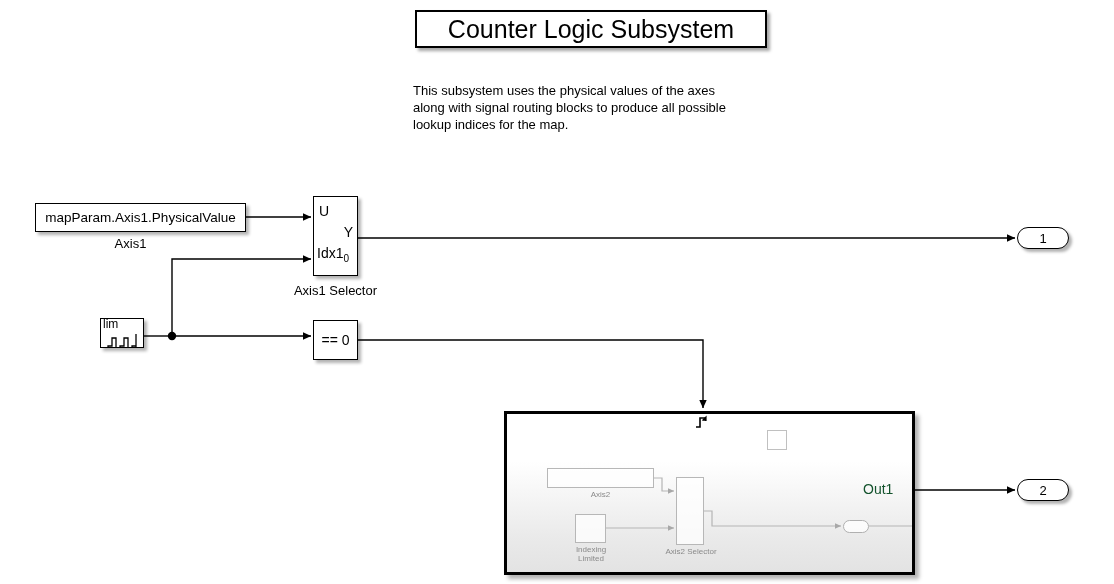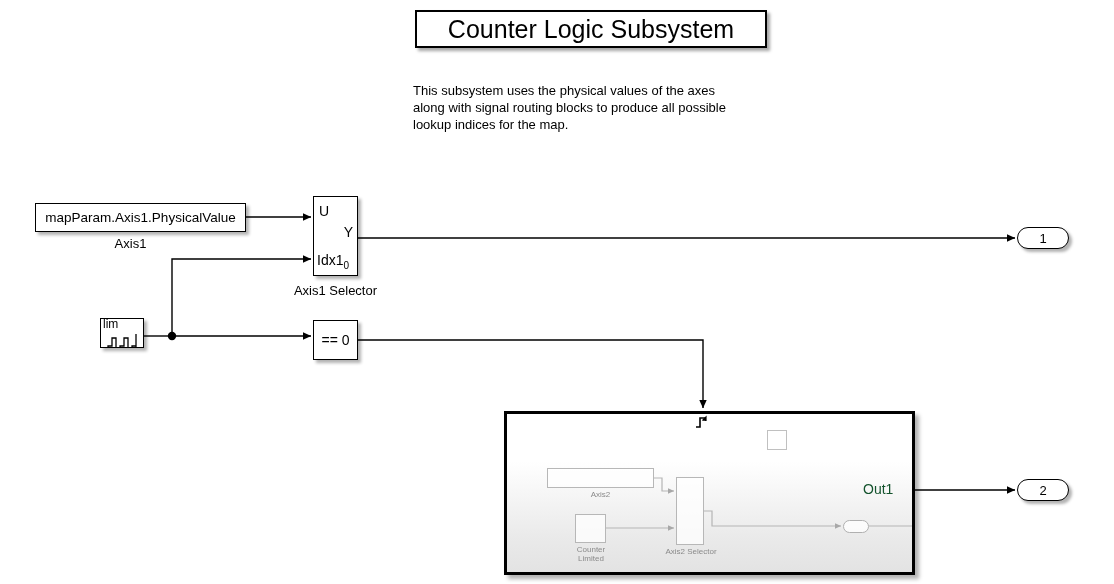--- a/index.html
+++ b/index.html
@@ -75,21 +75,21 @@
   }
   #const-axis1 span { font-size: 13.5px; white-space: nowrap; }
   #const-axis1-label { left: 25px; top: 236px; width: 211px; }
 
   
   #sel-axis1 {
     left: 313px; top: 196px;
     width: 45px; height: 80px;
   }
   #sel-u    { position:absolute; left: 5px;  top: 6px;  font-size: 14px; }
-  #sel-idx  { position:absolute; left: 3px;  top: 48px; font-size: 14px; margin-top: 7px; }
+  #sel-idx  { position:absolute; left: 3px;  top: 48px; font-size: 14px; }
   #sel-idx sub { font-size: 10px; }
   #sel-y    { position:absolute; right: 4px; top: 27px; font-size: 14px; }
   #sel-axis1-label { left: 283px; top: 283px; width: 105px; }
 
   
   #counter {
     left: 100px; top: 318px;
     width: 44px; height: 30px;
     overflow: hidden;
   }
@@ -251,21 +251,21 @@
 
 <div class="blk" id="cmp-zero">
   <span>== 0</span>
 </div>
 
 <div id="subsystem">
   <div class="inner-blk" id="in-axis2"></div>
   <div class="inner-label" id="in-axis2-lbl">Axis2</div>
 
   <div class="inner-blk" id="in-counter"></div>
-  <div class="inner-label" id="in-counter-lbl">Counter
+  <div class="inner-label" id="in-counter-lbl">Indexing
 Limited</div>
 
   <div class="inner-blk" id="in-sel2"></div>
   <div class="inner-label" id="in-sel2-lbl">Axis2 Selector</div>
 
   <div id="in-out-term"></div>
   <div id="in-empty-sq"></div>
 
   <svg width="411" height="164" viewBox="0 0 411 164" style="position:absolute;left:0;top:0;pointer-events:none;" xmlns="http://www.w3.org/2000/svg">
     <defs>

